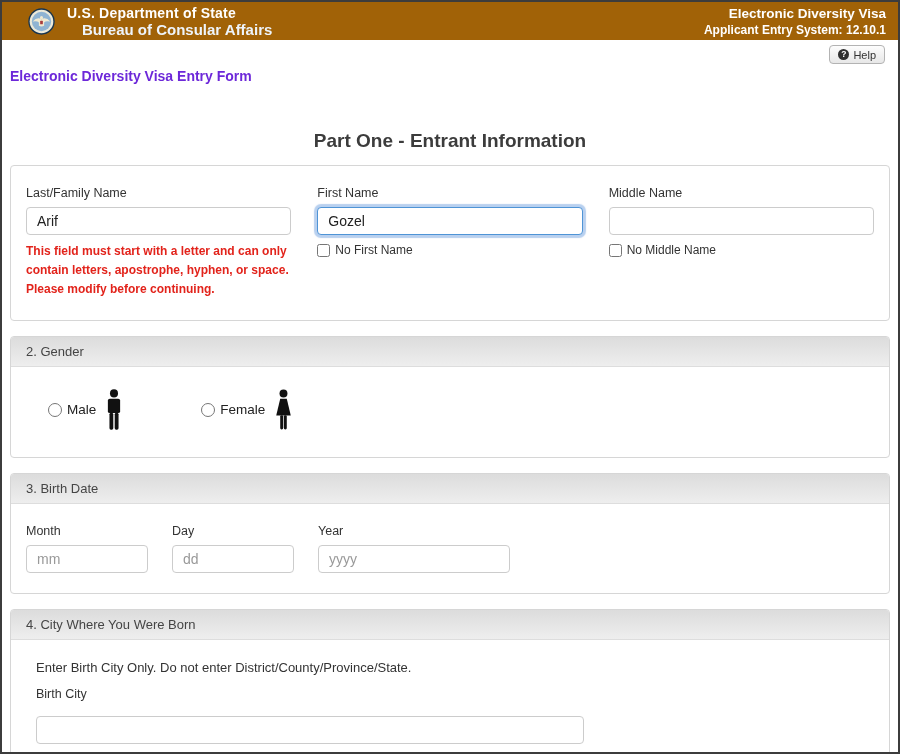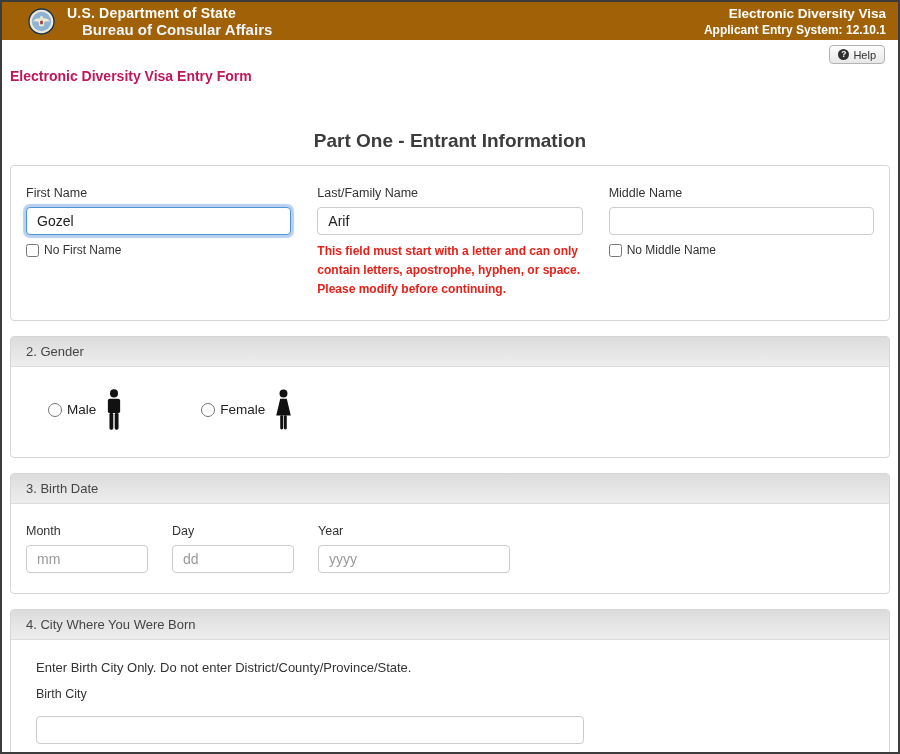--- a/index.html
+++ b/index.html
@@ -31,21 +31,21 @@
     background:linear-gradient(#fdfdfd,#e7e7e7);
     border:1px solid #b3b3b3; border-radius:4px;
     padding:2px 8px; cursor:pointer; height:19px;
   }
   .q-icon {
     width:11px; height:11px; border-radius:50%; background:#2f2f2f; color:#fff;
     font-size:8.5px; font-weight:bold; display:inline-flex;
     align-items:center; justify-content:center; line-height:1;
   }
 
-  .form-title { font-size:14px; font-weight:bold; color:#be185d; margin:4px 0 0 8px; }
+  .form-title { font-size:14px; font-weight:bold; color:#6d28d9; margin:4px 0 0 8px; }
   .part-title { text-align:center; font-size:19px; font-weight:bold; color:#3c3c3c; margin:46px 0 13px; }
 
   
   .panel { margin:0 8px 15px; border:1px solid #d6d6d6; border-radius:4px; background:#fff; }
   .panel-header {
     background:linear-gradient(#dcdcdc,#eeeeee);
     padding:7px 15px; font-size:13px; color:#454545;
     border-bottom:1px solid #ddd; border-radius:3px 3px 0 0;
   }
   .panel-body { padding:20px 15px; }
@@ -115,31 +115,31 @@
     </button>
   </div>
 
   <div class="form-title">Electronic Diversity Visa Entry Form</div>
   <div class="part-title">Part One - Entrant Information</div>
 
   <div class="panel">
     <div class="panel-body">
       <div class="cols">
         <div class="col">
+          <div class="field-label">Last/Family Name</div>
+          <input type="text" class="text-input" value="Arif" style="">
+          <div class="error-text">This field must start with a letter and can only contain letters, apostrophe, hyphen, or space. Please modify before continuing.</div>
+        </div>
+        <div class="col">
           <div class="field-label">First Name</div>
           <input type="text" class="text-input focused" value="Gozel" style="">
           <label class="checkbox-row">
             <input type="checkbox" style="">
             <span>No First Name</span>
           </label>
-        </div>
-        <div class="col">
-          <div class="field-label">Last/Family Name</div>
-          <input type="text" class="text-input" value="Arif" style="">
-          <div class="error-text">This field must start with a letter and can only contain letters, apostrophe, hyphen, or space. Please modify before continuing.</div>
         </div>
         <div class="col">
           <div class="field-label">Middle Name</div>
           <input type="text" class="text-input" value="" style="">
           <label class="checkbox-row">
             <input type="checkbox" style="">
             <span>No Middle Name</span>
           </label>
         </div>
       </div>

